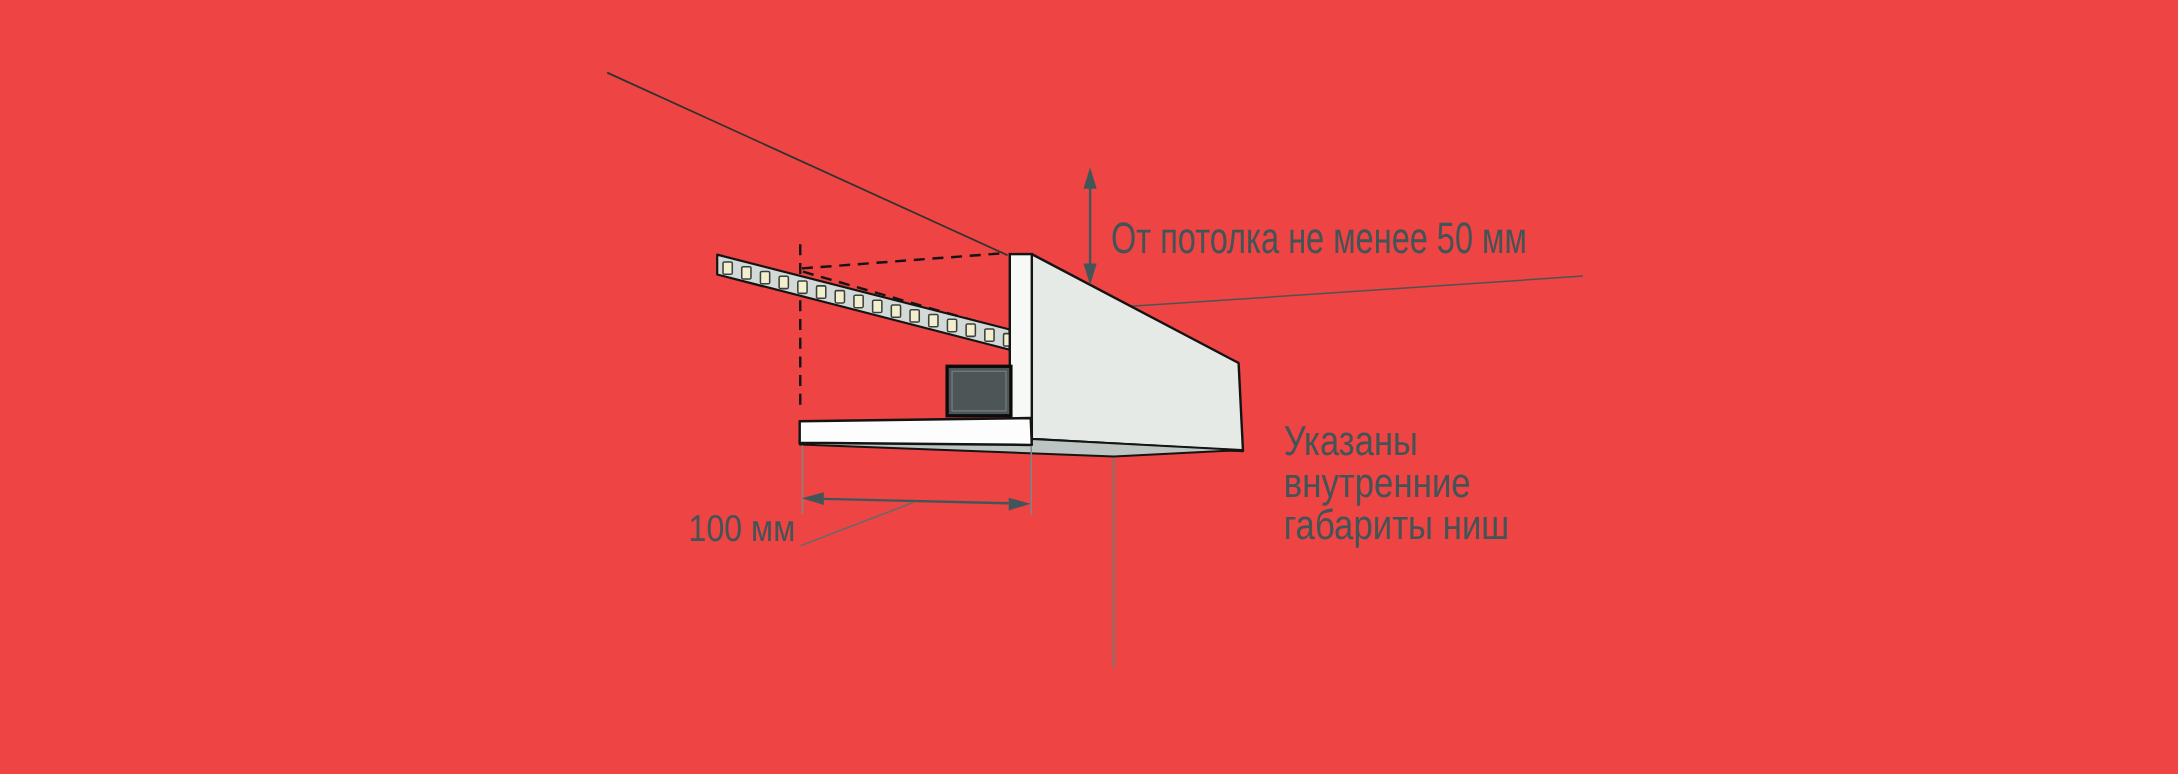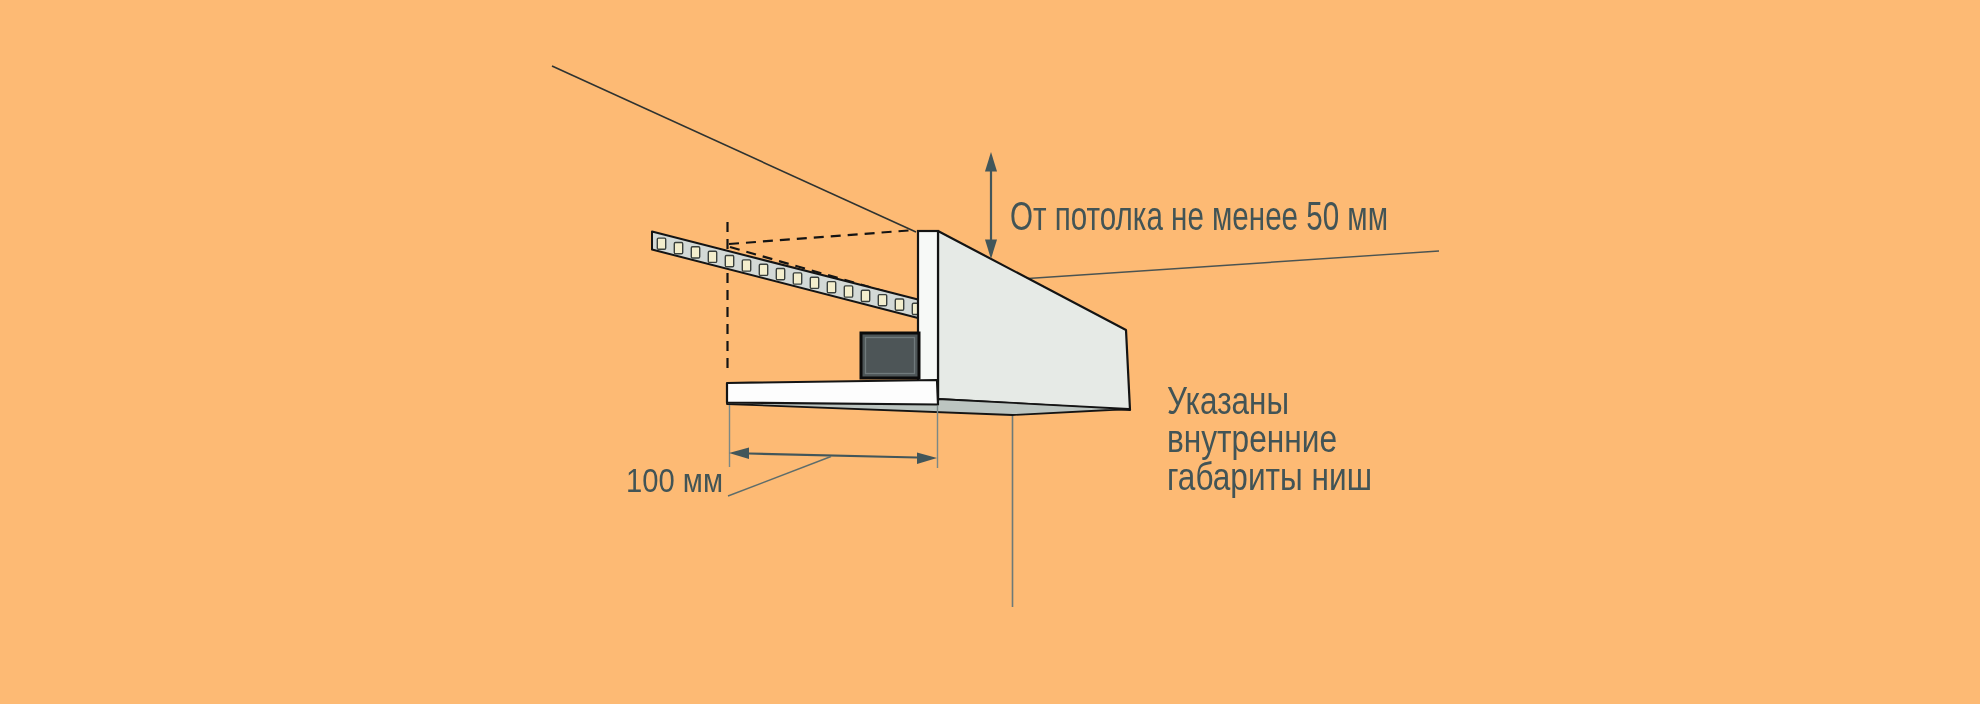--- a/index.html
+++ b/index.html
@@ -1,16 +1,16 @@
 <!DOCTYPE html>
 <html><head>
 <meta charset="utf-8">
 <style>
   html,body{margin:0;padding:0;background:#ffffff;}
-  .stage{position:relative;width:1980px;height:704px;background:#fdba74;overflow:hidden;
+  .stage{position:relative;width:1980px;height:704px;background:#ef4444;overflow:hidden;
          font-family:"Liberation Sans", sans-serif;}
   .stage svg{position:absolute;left:0;top:0;}
   text{font-family:"Liberation Sans", sans-serif;}
 </style>
 </head>
 <body>
 
 <div class="stage">
   <svg width="1980" height="704" viewBox="0 0 1980 704">
 

